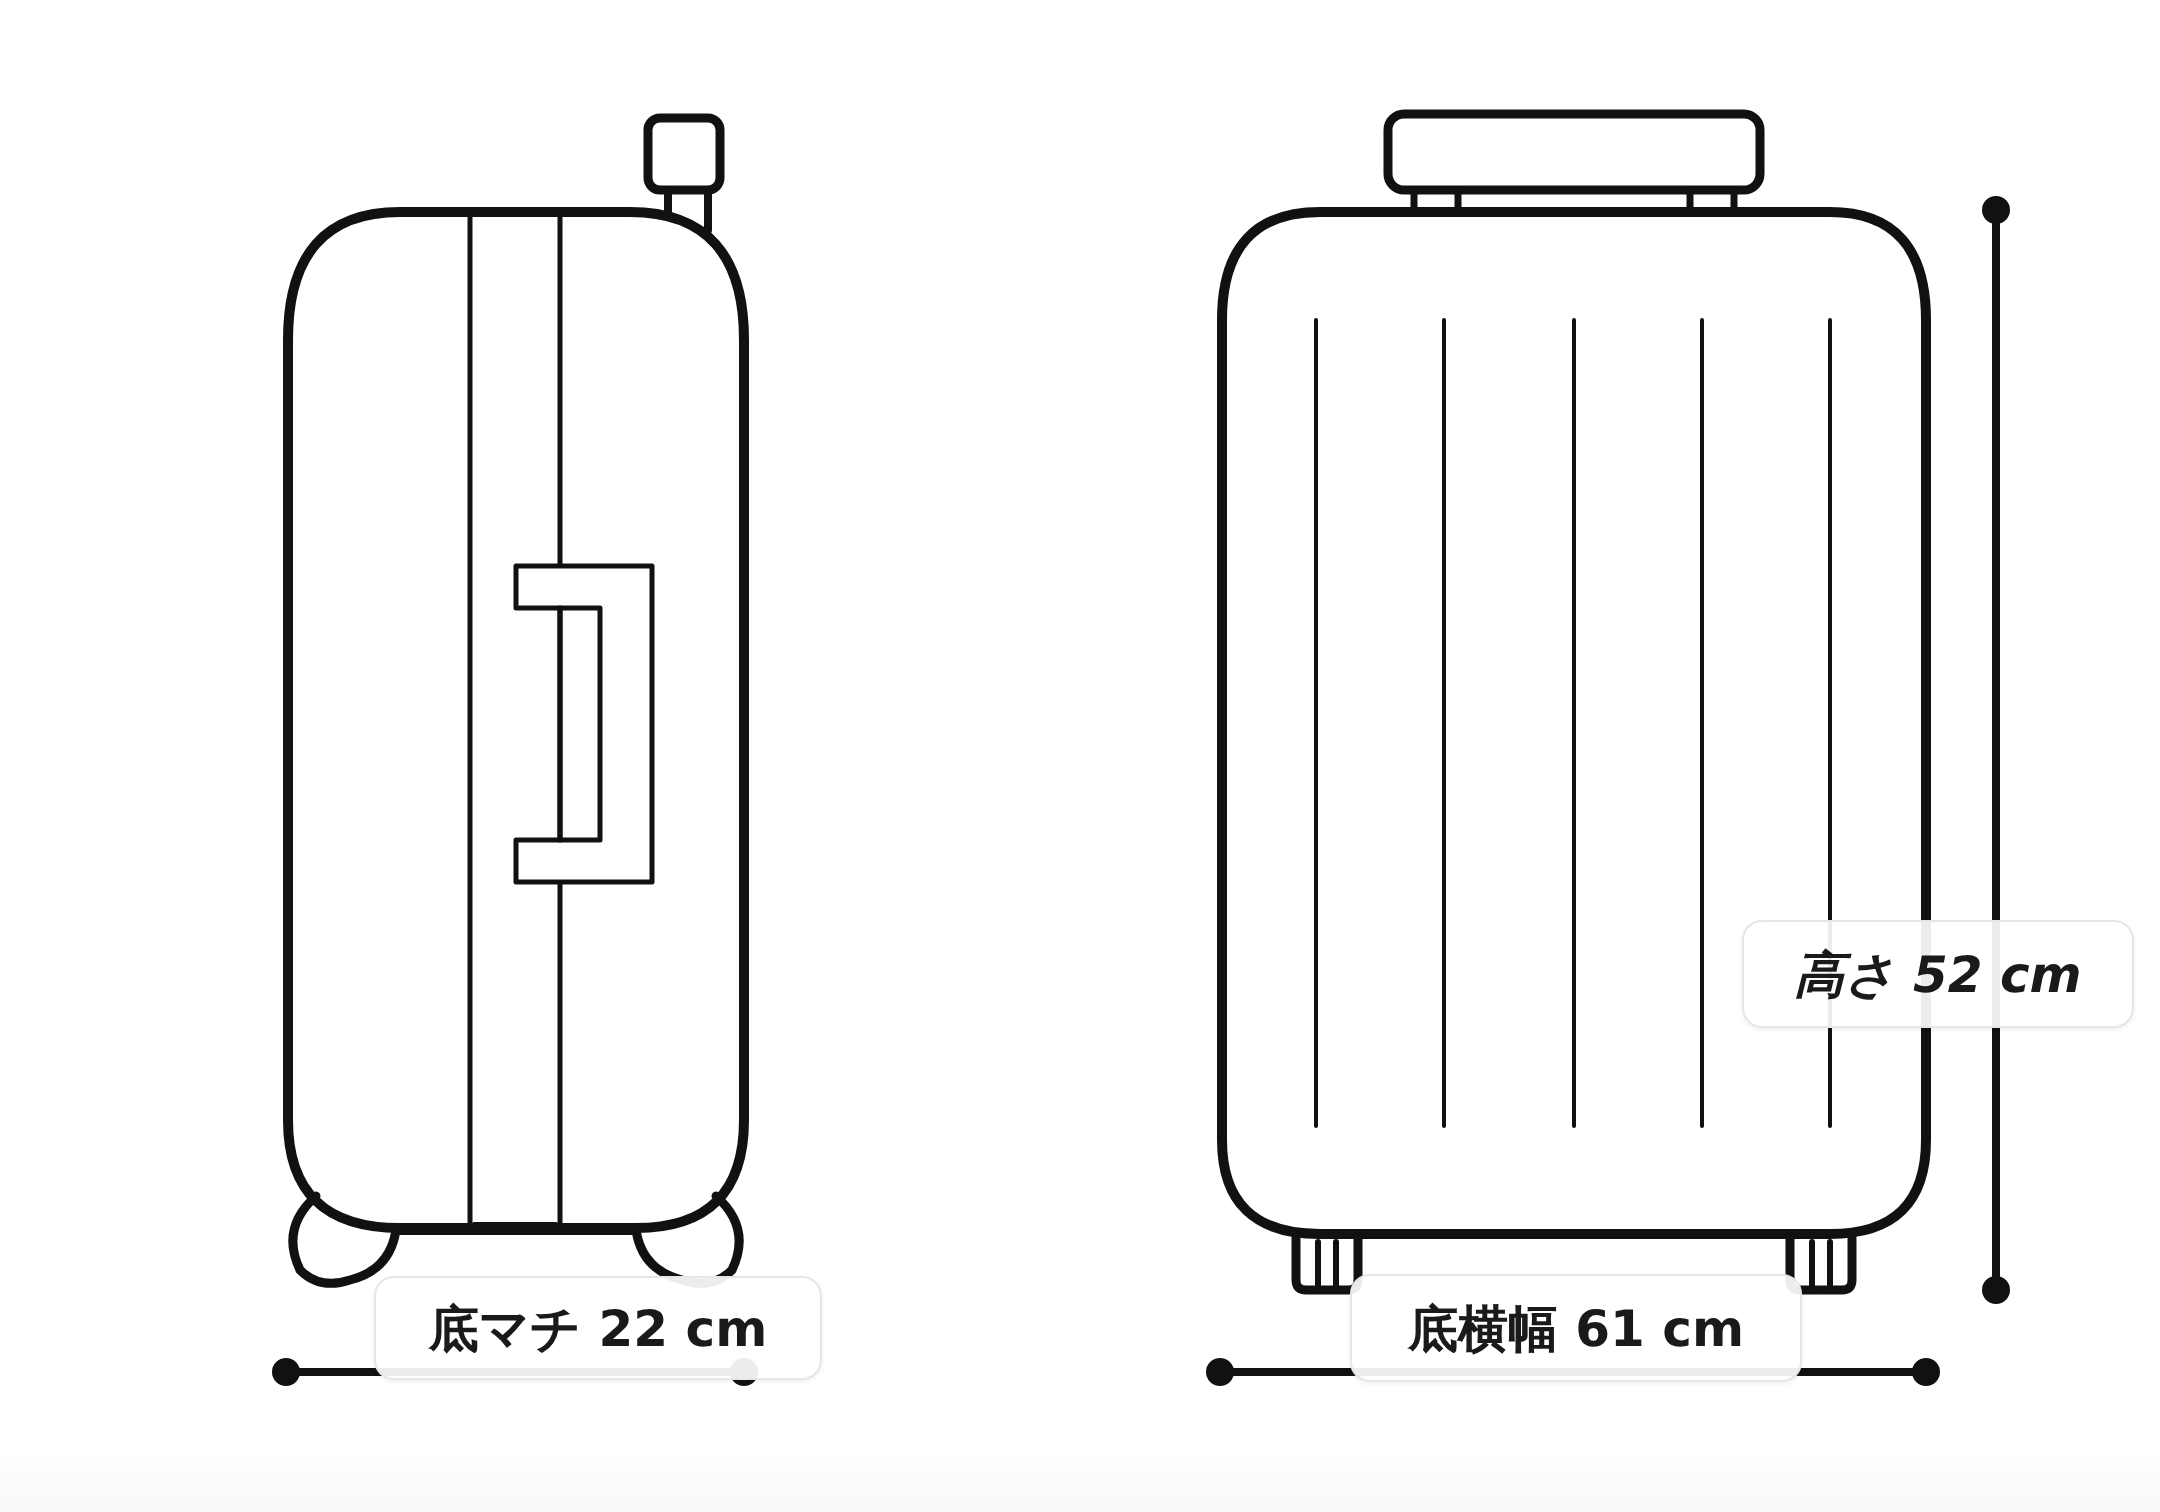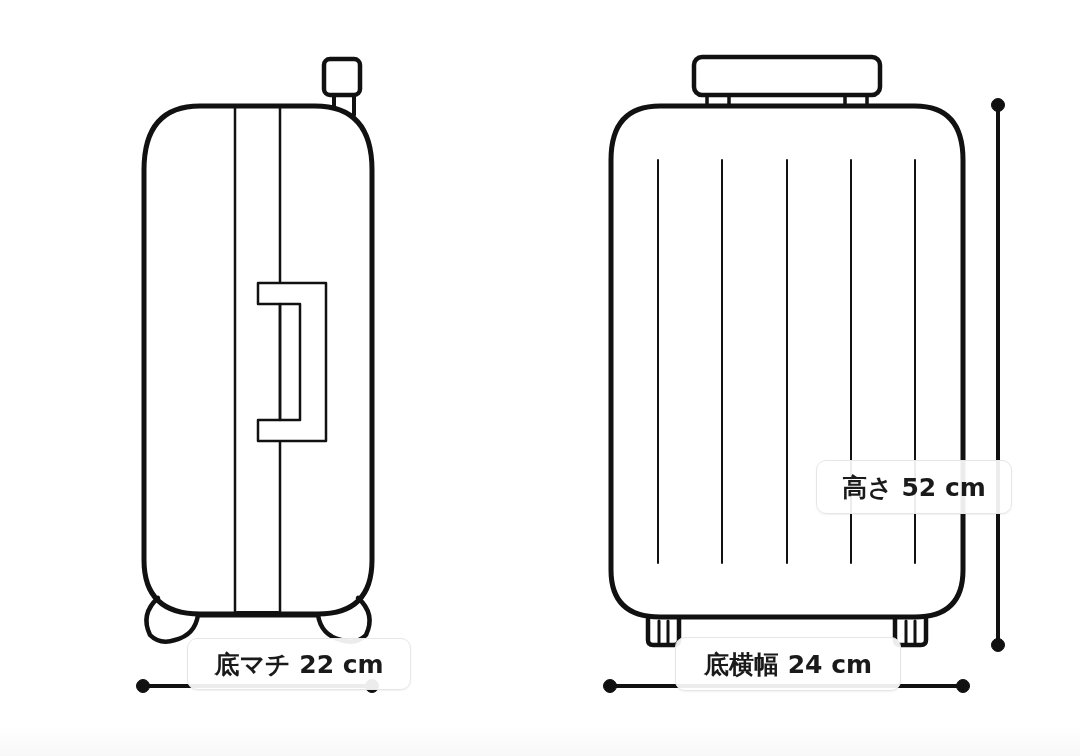--- a/index.html
+++ b/index.html
@@ -92,15 +92,15 @@
 
   <g stroke="#111" fill="#111">
     <line x1="998" y1="105" x2="998" y2="645" stroke-width="4"></line>
     <circle cx="998" cy="105" r="6.5"></circle>
     <circle cx="998" cy="645" r="6.5"></circle>
   </g>
 </svg>
 
 <div class="label" style="left:146px; top:638px; width:222px; height:50px;margin-left:41px;">底マチ 22 cm</div>
 
-<div class="label" style="left:816px; top:460px; width:194px; height:52px;">高さ 52 cm</div>
+<div class="label" style="left:871px; top:460px; width:194px; height:52px;font-style:italic;">高さ 52 cm</div>
 
-<div class="label" style="left:675px; top:637px; width:224px; height:52px;">底横幅 24 cm</div>
+<div class="label" style="left:675px; top:637px; width:224px; height:52px;">底横幅 61 cm</div>
 
 </body></html>

